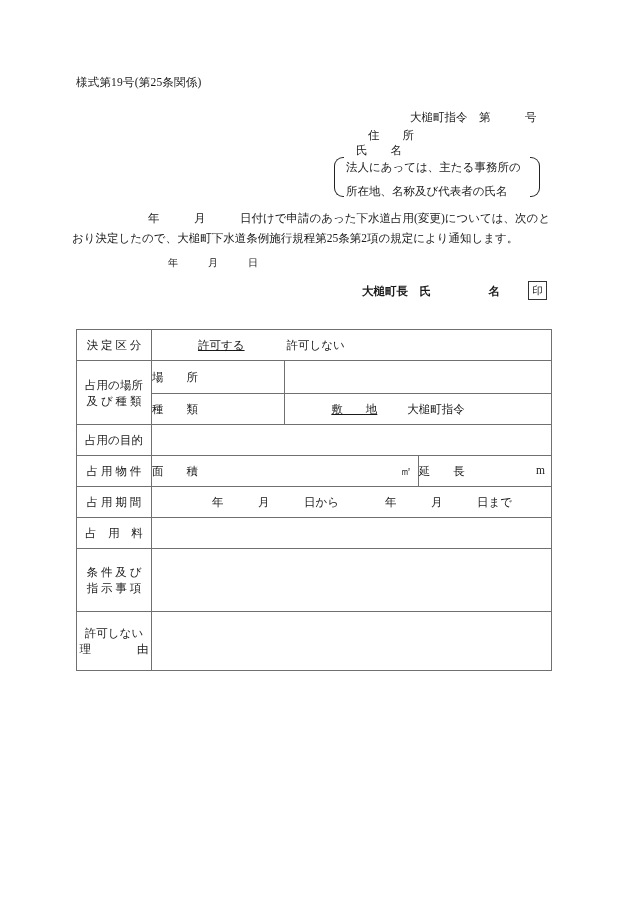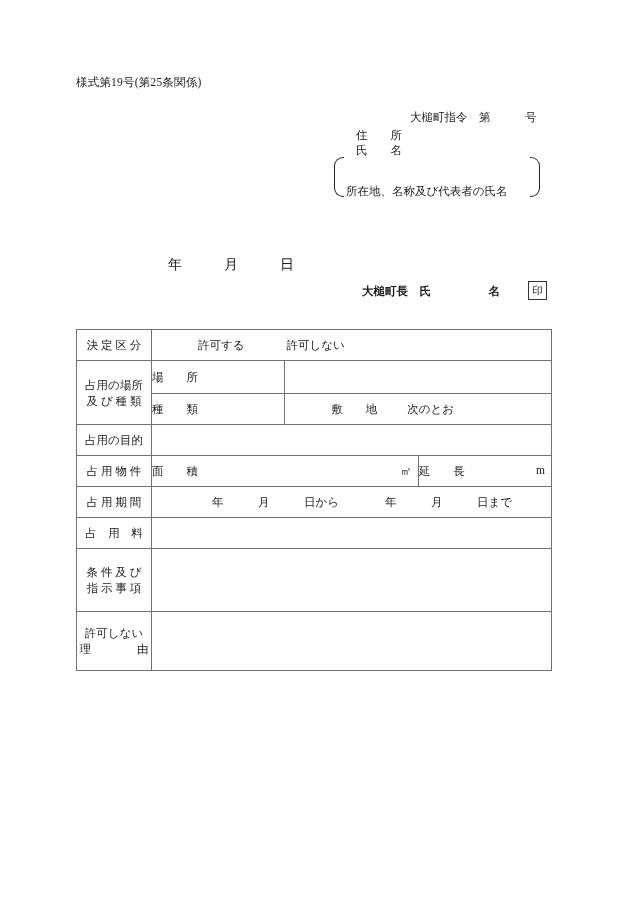--- a/index.html
+++ b/index.html
@@ -34,21 +34,21 @@
     letter-spacing: 0.3px;
     white-space: nowrap;
   }
   .order-no {
     left: 410px;
     top: 110px;
     font-size: 11.5px;
     white-space: nowrap;
   }
   .addr-label {
-    left: 356px;
+    left: 368px;
     top: 128px;
     font-size: 11.5px;
     white-space: nowrap;
   }
   .name-label {
     left: 356px;
     top: 143px;
     font-size: 11.5px;
     white-space: nowrap;
     font-family: Liberation Mono, monospace;
@@ -92,21 +92,21 @@
     top: 208px;
     width: 488px;
     font-size: 11.5px;
     line-height: 20px;
   }
   .body-para .indent { display: inline-block; width: 76px; }
 
   .date-line {
     left: 168px;
     top: 256px;
-    font-size: 14px;
+    font-size: 10px;
     white-space: nowrap;
   }
   .signature {
     left: 362px;
     top: 284px;
     font-size: 11.5px;
     white-space: nowrap;
     font-weight: bold;
   }
   .seal-box {
@@ -145,21 +145,21 @@
     text-align: left;
   }
   td.cell-body {
     padding-left: 8px;
   }
   .h30 { height: 30px; }
   .h32 { height: 32px; }
   .h62 { height: 62px; }
   .h58 { height: 58px; }
 
-  .pad-l46 { padding-left: 46px; }
+  .pad-l46 { padding-left: 46px; text-decoration: underline; }
   .pad-l60 { padding-left: 60px; }
   .gap-lg { display: inline-block; width: 42px; }
   .gap-md { display: inline-block; width: 30px; }
 
   .unit-right {
     float: right;
     padding-right: 6px;
   }
   .label2 { line-height: 15px; }
 </style>
@@ -173,23 +173,27 @@
 
   <div class="abs order-no">大槌町指令　第　　　号</div>
 
   <div class="abs addr-label">住　　所</div>
 
   <div class="abs name-label">氏　　名</div>
 
   <div class="abs note-brace">
     <div class="bracket left"></div>
     <div class="bracket right"></div>
+    <div class="note-line l1">法人にあっては、主たる事務所の</div>
     <div class="note-line l2">所在地、名称及び代表者の氏名</div>
   </div>
 
+  <div class="abs body-para">
+    <span class="indent"></span><span>年　　　月　　　日付けで申請のあった下水道占用(変更)については、次のとお</span><span>り決定したので、大槌町下水道条例施行規程第25条第2項の規定により通知します。</span>
+  </div>
 
   <div class="abs date-line">年　　　月　　　日</div>
 
   <div class="abs signature">大槌町長　氏　　　　　名</div>
 
   <div class="abs seal-box">印</div>
 
   <table class="form-table">
     <tbody>
         <tr>
@@ -203,21 +207,21 @@
       <td class="row-label h62 label2" rowspan="2">
         <div>占用の場所</div>
         <div>及 び 種 類</div>
       </td>
       <td class="sub-label h32">場　　所</td>
       <td class="cell-body h32" colspan="2"></td>
     </tr>
     <tr>
       <td class="sub-label h30">種　　類</td>
       <td class="cell-body h30" colspan="2">
-        <span class="pad-l46">敷　　地</span><span class="gap-md"></span><span>次のとお</span>
+        <span class="pad-l46">敷　　地</span><span class="gap-md"></span><span>大槌町指令</span>
       </td>
     </tr>
 
     <tr>
       <td class="row-label h30">占用の目的</td>
       <td class="cell-body h30" colspan="3"></td>
     </tr>
 
     <tr>
       <td class="row-label h30">占 用 物 件</td>

